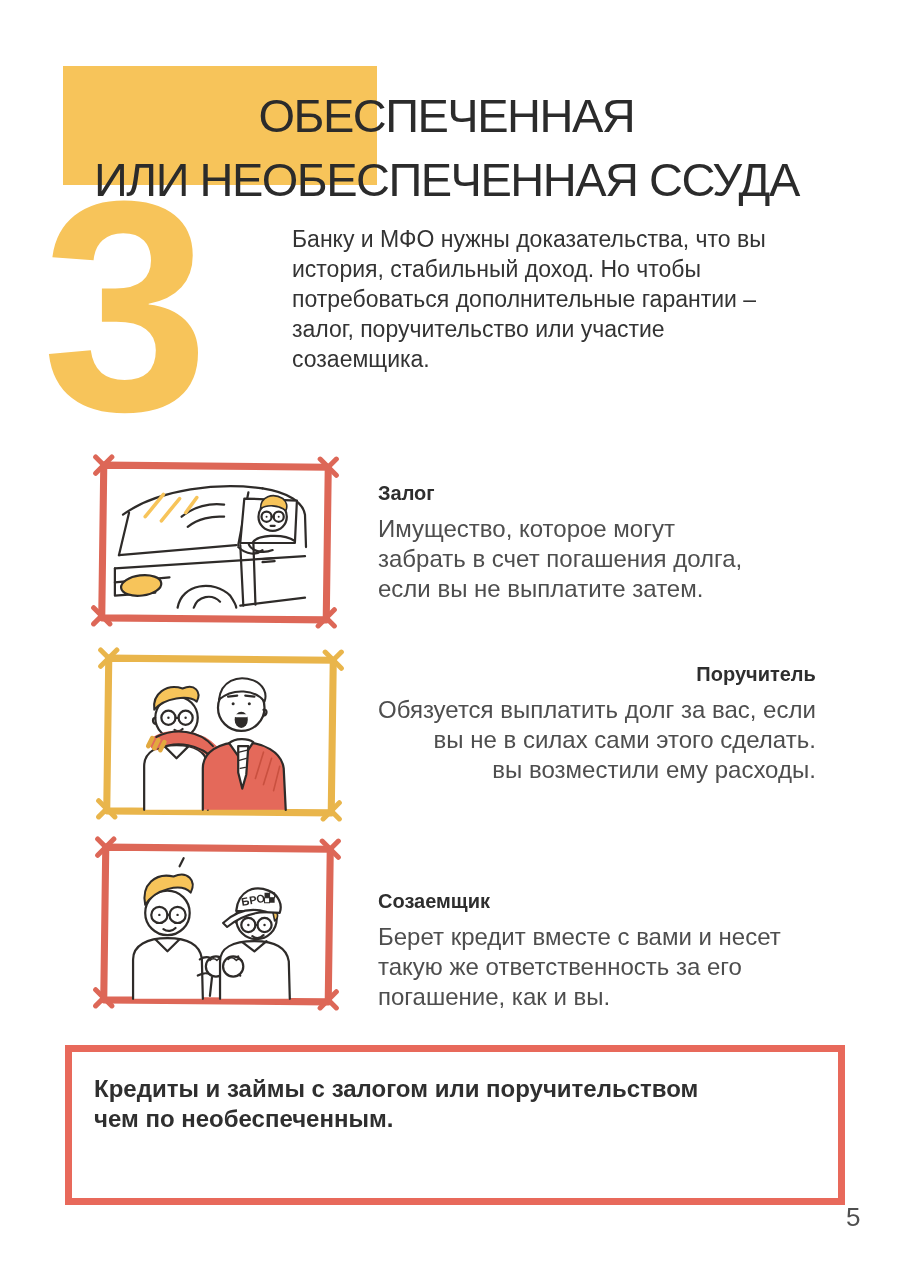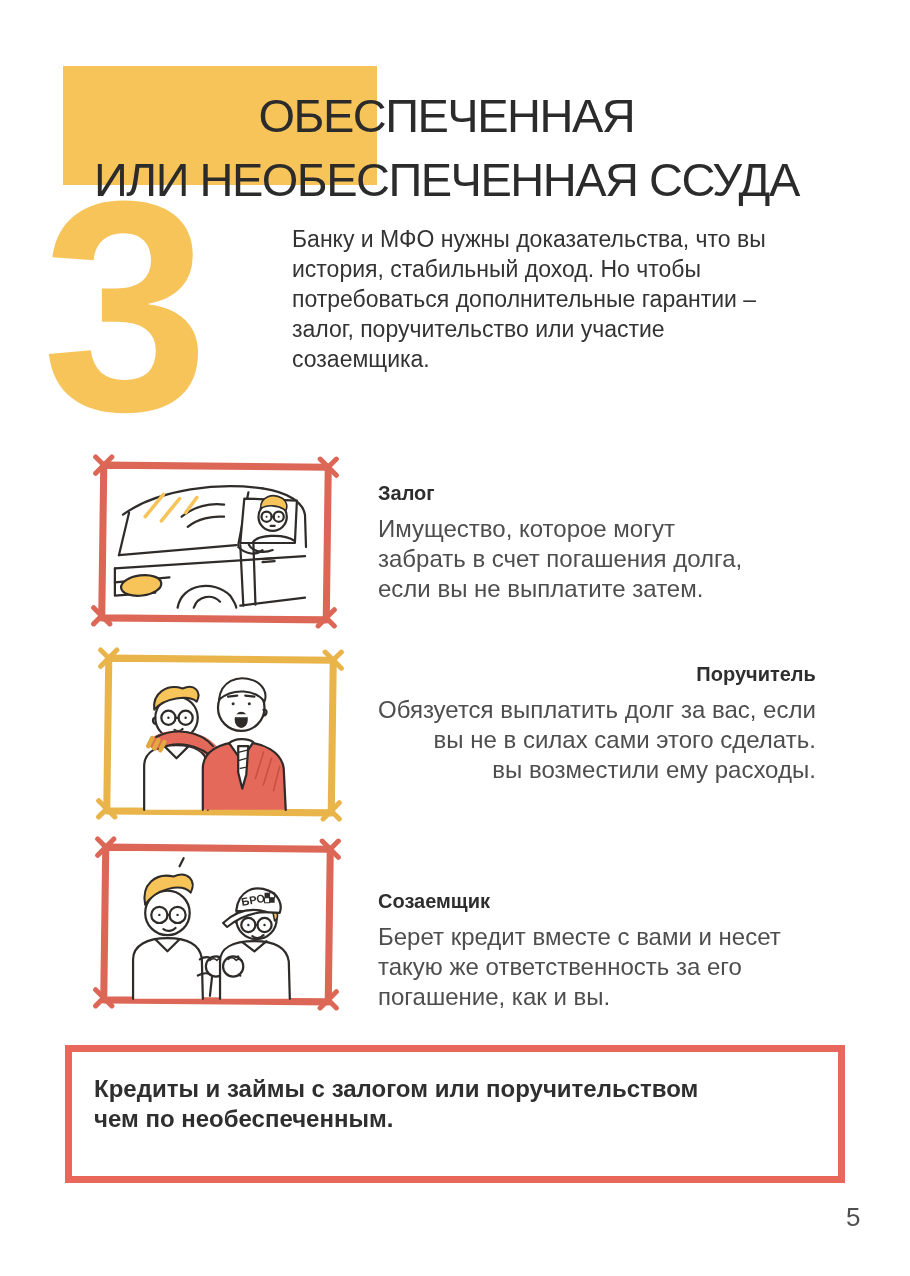--- a/index.html
+++ b/index.html
@@ -31,21 +31,21 @@
   .illu-3{left:90px;top:834px;}
   .section-text{position:absolute;left:378px;}
   .text-1{top:478px;}
   .text-2{top:659px;text-align:right;}
   .text-3{top:852px;margin-top:34px;}
   .section-heading{margin:0 0 6px 0;font-size:20px;line-height:30px;font-weight:bold;color:#2E2E2E;}
   .section-body{margin:0;font-size:24px;line-height:30px;font-weight:400;color:#4E4E4E;}
   .section-body span{display:block;white-space:nowrap;}
   
   .callout{
-    position:absolute;left:65px;top:1045px;width:780px;height:138px;box-sizing:border-box;
+    position:absolute;left:65px;top:1045px;width:780px;height:160px;box-sizing:border-box;
     border:7px solid #E8695B;background:#ffffff;padding:22px 20px 0 22px;
   }
   .callout-text{margin:0;font-size:24px;line-height:30px;font-weight:bold;color:#2F2F2F;}
   .callout-text span{display:block;white-space:nowrap;}
   .page-number{position:absolute;left:846px;top:1202px;font-size:26px;line-height:30px;color:#4F4F4F;}
   
   .ink{stroke:#2E2B29;fill:none;stroke-linecap:round;stroke-linejoin:round;}
   svg text{font-family:"Liberation Sans",sans-serif;}
 </style>
 </head>

